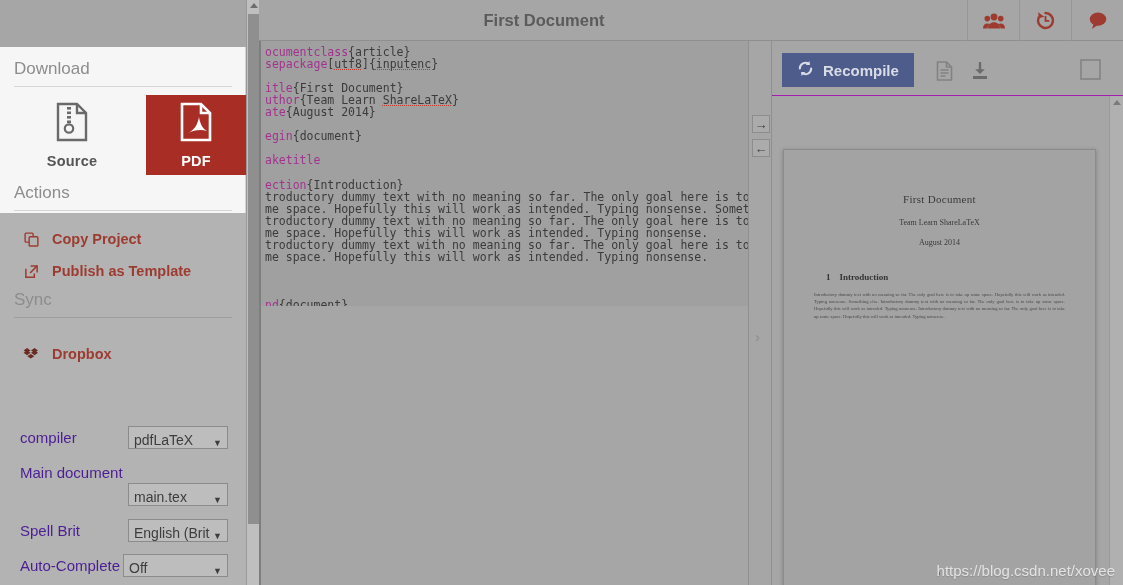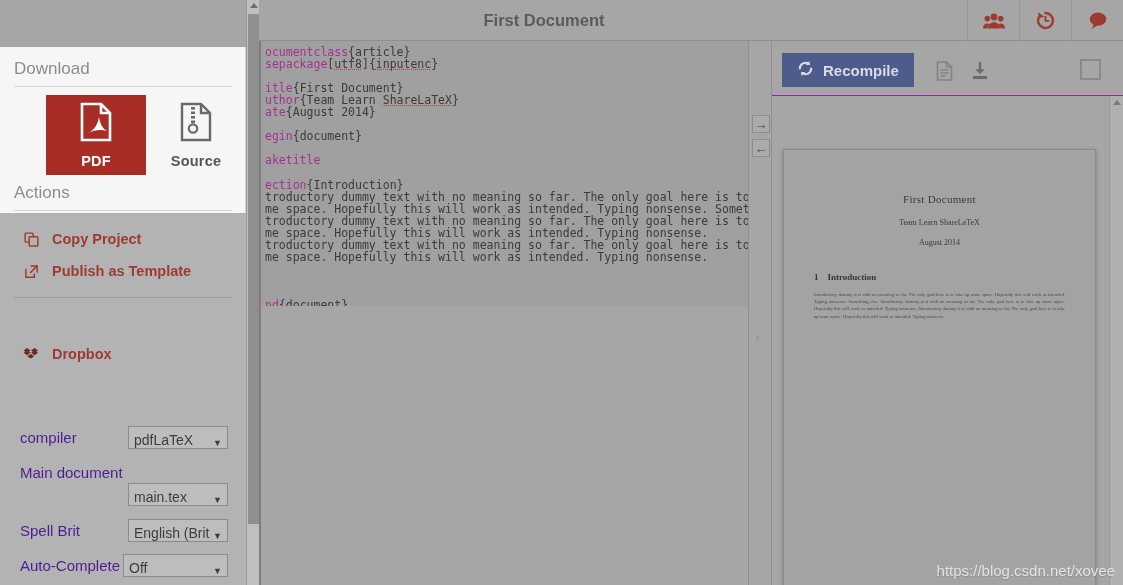--- a/index.html
+++ b/index.html
@@ -194,21 +194,21 @@
     background: #a3a3a3; border: 1px solid #8b8b8b;
     box-shadow: 0 1px 4px rgba(0,0,0,.25);
     overflow: hidden;
   }
   .pdf-txt { font-family: "Liberation Serif", serif; color: #3a3a3a;
              text-align: center; }
   #pdf-h1 { margin-top: 43px; font-size: 11px; letter-spacing: .3px; }
   #pdf-author { margin-top: 13px; font-size: 8px; }
   #pdf-date { margin-top: 11px; font-size: 8px; }
   #pdf-sec {
-    margin-top: 25px; text-align: left; padding-left: 30px;
+    margin-top: 25px; text-align: left; padding-left: 42px;
     font-size: 9px; font-weight: bold;
     font-family: "Liberation Serif", serif; color: #353535;
   }
   #pdf-sec .num { margin-right: 9px; }
   #pdf-body {
     margin-top: 9px; padding: 0 30px; font-size: 4.6px; line-height: 7.2px;
     text-align: justify; font-family: "Liberation Serif", serif; color: #4a4a4a;
   }
   #pdf-pageno {
     position: absolute; left: 0; bottom: 22px; width: 100%;
@@ -240,45 +240,45 @@
 
   <div id="sidebar">
 
     <div class="panel-white">
       <div class="dl-head">
         <div class="sec-head">Download</div>
         <div class="sec-rule"></div>
       </div>
 
       <div class="dl-btns">
-        <div class="dl-btn pdf">
-          <span>
-            <svg width="34" height="40" viewBox="0 0 34 40">
-              <path d="M3 2 h19 l9 9 v27 h-28 z" fill="none" stroke="#ffffff" stroke-width="2.6"></path>
-              <path d="M22 2 v9 h9" fill="none" stroke="#ffffff" stroke-width="2.6"></path>
-              <path d="M9 31 c7 -3 10 -10 11 -16 c1 7 4 12 8 14 c-6 -2 -13 -1 -19 2 z" fill="#ffffff"></path>
-            </svg>
-          </span>
-          <span class="lbl">PDF</span>
-        </div>
-
         <div class="dl-btn source">
           <span>
             <svg width="34" height="40" viewBox="0 0 34 40">
               <path d="M3 2 h19 l9 9 v27 h-28 z" fill="none" stroke="#6a6a6a" stroke-width="2.4"></path>
               <path d="M22 2 v9 h9" fill="none" stroke="#6a6a6a" stroke-width="2.4"></path>
               <rect x="12" y="5" width="4" height="2.6" fill="#6a6a6a"></rect>
               <rect x="12" y="9.5" width="4" height="2.6" fill="#6a6a6a"></rect>
               <rect x="12" y="14" width="4" height="2.6" fill="#6a6a6a"></rect>
               <rect x="12" y="18.5" width="4" height="2.6" fill="#6a6a6a"></rect>
               <circle cx="14" cy="26.5" r="4.2" fill="none" stroke="#6a6a6a" stroke-width="2.2"></circle>
             </svg>
           </span>
           <span class="lbl">Source</span>
         </div>
+
+        <div class="dl-btn pdf">
+          <span>
+            <svg width="34" height="40" viewBox="0 0 34 40">
+              <path d="M3 2 h19 l9 9 v27 h-28 z" fill="none" stroke="#ffffff" stroke-width="2.6"></path>
+              <path d="M22 2 v9 h9" fill="none" stroke="#ffffff" stroke-width="2.6"></path>
+              <path d="M9 31 c7 -3 10 -10 11 -16 c1 7 4 12 8 14 c-6 -2 -13 -1 -19 2 z" fill="#ffffff"></path>
+            </svg>
+          </span>
+          <span class="lbl">PDF</span>
+        </div>
       </div>
 
       <div class="act-head">
         <div class="sec-head">Actions</div>
         <div class="sec-rule"></div>
       </div>
     </div>
 
     <div class="side-link" id="link-copy">
       <span class="ico">
@@ -295,20 +295,21 @@
         <svg width="15" height="15" viewBox="0 0 16 16">
           <path d="M2 5 v9 h9 v-4" fill="none" stroke="#9e3b31" stroke-width="1.6"></path>
           <path d="M7 2 h7 v7" fill="none" stroke="#9e3b31" stroke-width="1.6"></path>
           <path d="M14 2 L6.5 9.5" fill="none" stroke="#9e3b31" stroke-width="1.6"></path>
         </svg>
       </span>
       <span>Publish as Template</span>
     </div>
 
     <div class="sync-head">
+      <div class="sec-head">Sync</div>
       <div class="sec-rule dark"></div>
     </div>
 
     <div class="side-link" id="link-dropbox">
       <span class="ico">
         <svg width="16" height="15" viewBox="0 0 16 15">
           <path d="M4 1 L0.6 3.4 L4 5.8 L7.6 3.4 z" fill="#6b2a22"></path>
           <path d="M11.6 1 L8 3.4 L11.6 5.8 L15 3.4 z" fill="#6b2a22"></path>
           <path d="M4 8.2 L0.6 5.8 L4 3.4 L7.6 5.8 z" fill="#6b2a22"></path>
           <path d="M11.6 8.2 L8 5.8 L11.6 3.4 L15 5.8 z" fill="#6b2a22"></path>

